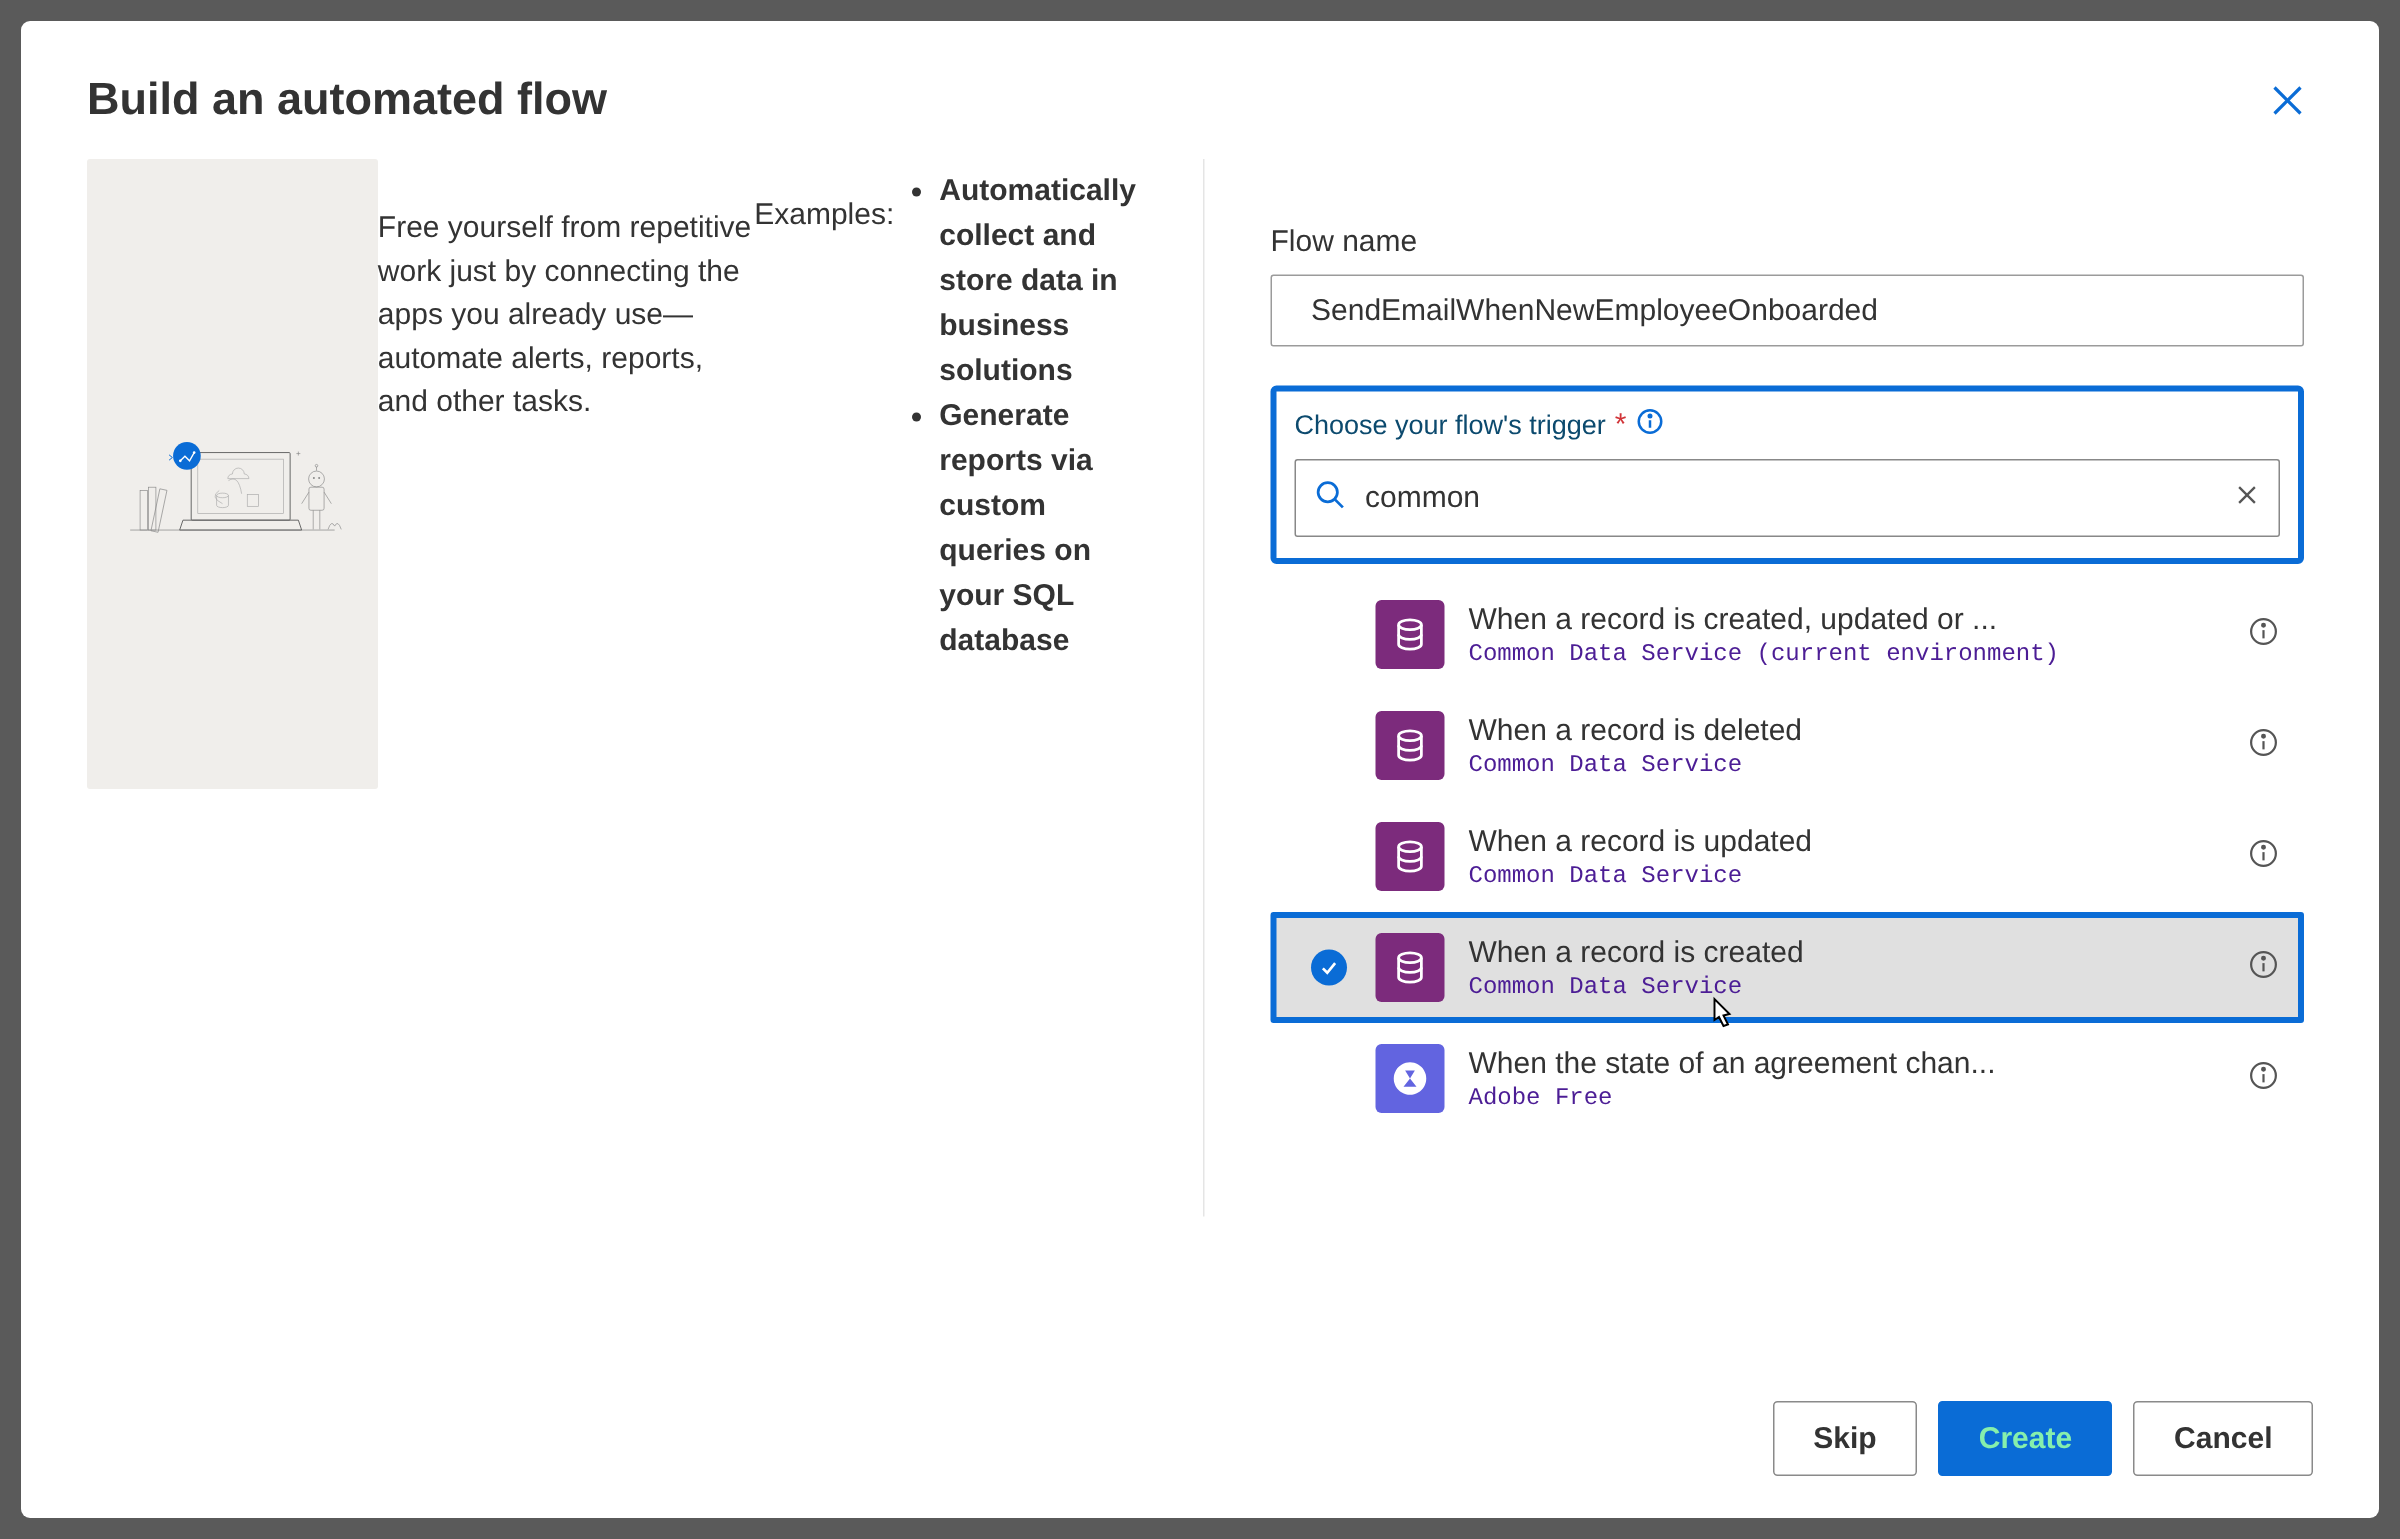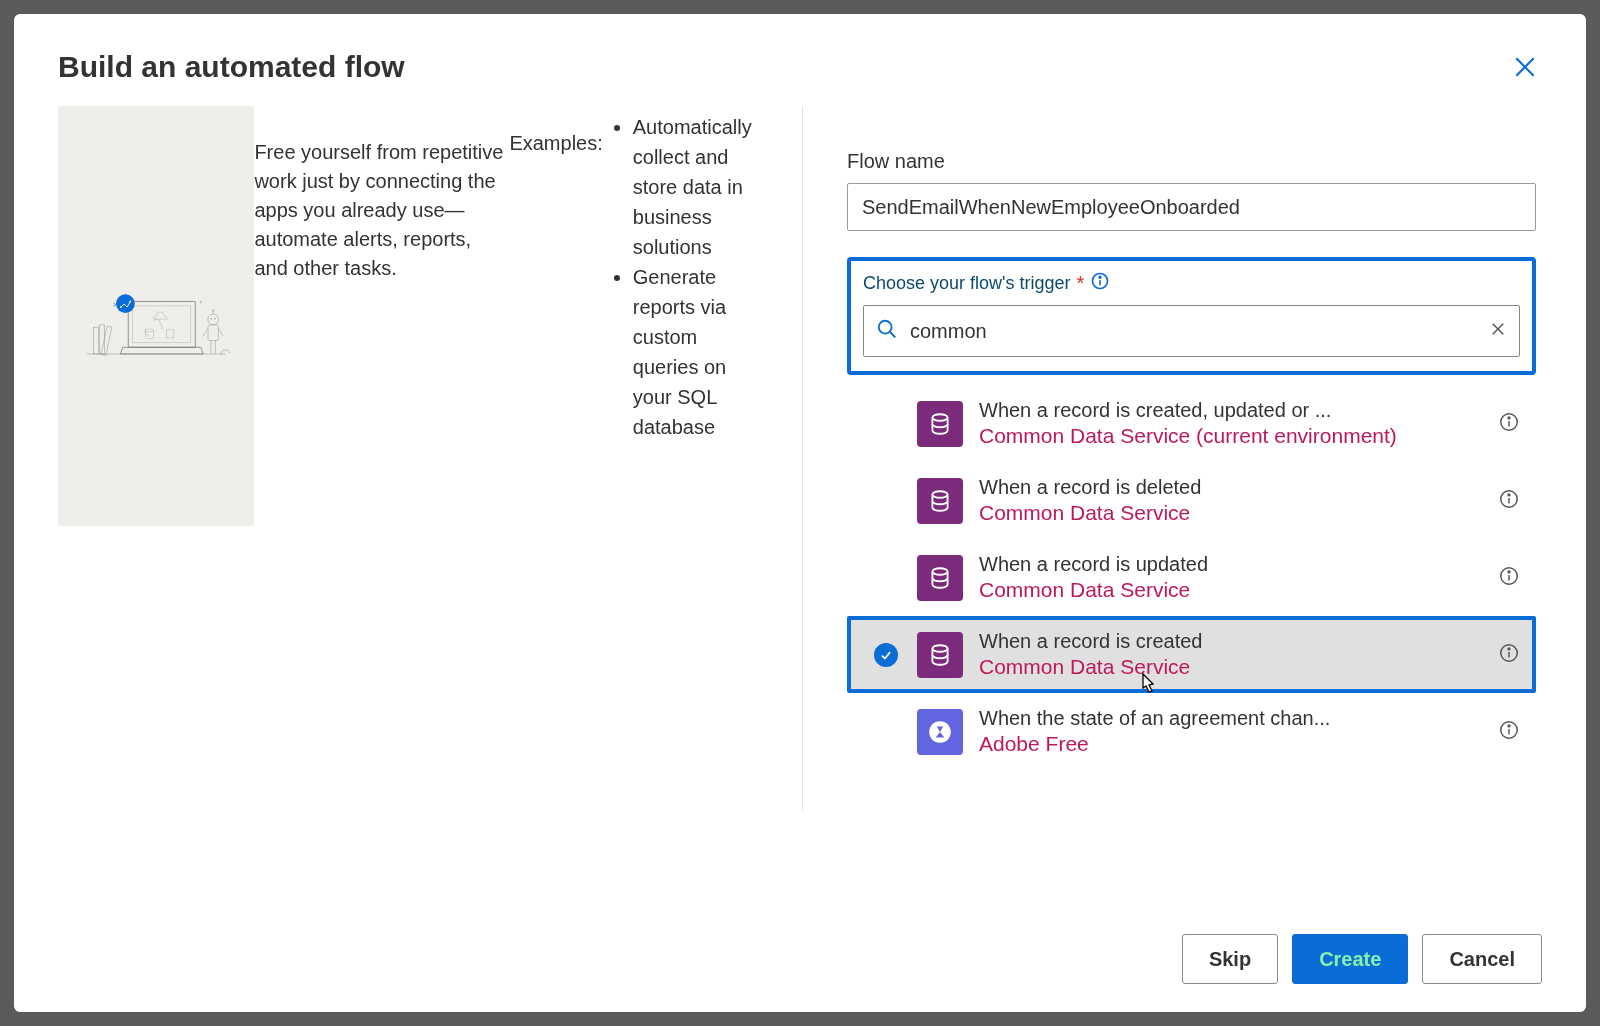--- a/index.html
+++ b/index.html
@@ -59,21 +59,21 @@
     overflow: hidden;
   }
   .illustration svg { width: 100%; height: 100%; }
   .description {
     margin-top: 32px;
     font-size: 20px;
     color: #333;
     line-height: 1.45;
   }
   .examples-hdr { margin-top: 26px; font-size: 20px; color: #333; }
-  .examples-list { margin-top: 6px; padding-left: 30px; font-size: 20px; color: #333; line-height: 1.5; }
+  .examples-list { margin-top: 6px; padding-left: 30px; font-size: 20px; color: #333; line-height: 1.5; font-weight: bold; }
   .divider {
     width: 1px;
     background: #e5e5e5;
     margin: 0 4px;
     height: 92%;
   }
   .right-pane {
     flex: 1;
     display: flex;
     flex-direction: column;
@@ -84,21 +84,21 @@
     color: #333;
     margin-bottom: 10px;
     margin-top: 44px;
   }
   .flowname-input {
     width: 100%;
     height: 48px;
     border: 1px solid #9b9b9b;
     border-radius: 2px;
     font-size: 20px;
-    padding: 0 14px;
+    padding: 0 26px;
     color: #333;
     margin-bottom: 26px;
   }
   .trigger-block {
     border: 4px solid #0a6cd6;
     border-radius: 4px;
     padding: 10px 12px 14px 12px;
     margin-bottom: 6px;
   }
   .trigger-label-row {
@@ -157,21 +157,21 @@
     flex-shrink: 0;
   }
   .connector-icon.cds { background: #7c2b7c; }
   .connector-icon.adobe { background: #6264e0; }
   .connector-icon svg { width: 26px; height: 26px; }
   .trigger-text { flex: 1; min-width: 0; }
   .trigger-title {
     font-size: 20px; color: #333;
     white-space: nowrap; overflow: hidden; text-overflow: ellipsis;
   }
-  .trigger-sub { font-size: 21px; color: #be185d; margin-top: 2px; }
+  .trigger-sub { font-size: 16px; color: #4c1d95; margin-top: 2px; font-family: Liberation Mono, monospace; }
   .row-info svg { width: 22px; height: 22px; }
   .cursor-ptr {
     position: absolute;
     left: 284px; top: 52px;
     pointer-events: none;
   }
   .footer {
     display: flex;
     justify-content: flex-end;
     gap: 14px;

